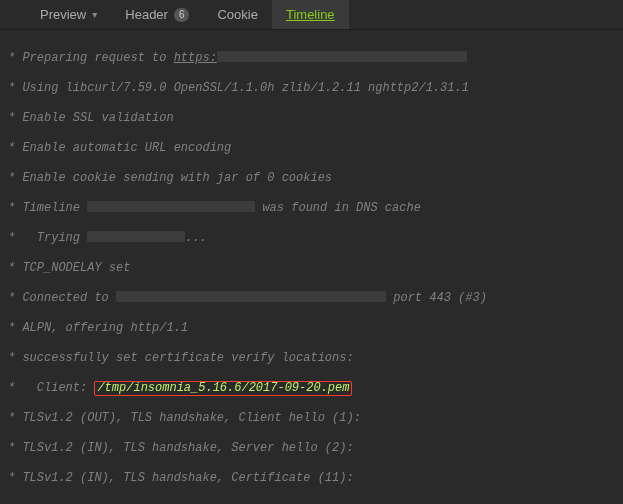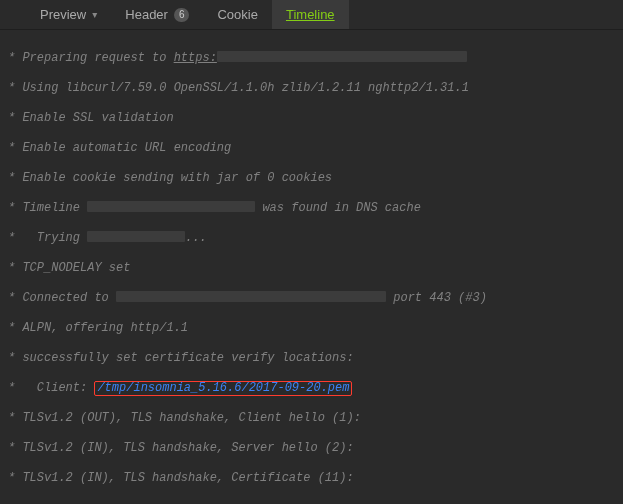--- a/index.html
+++ b/index.html
@@ -69,21 +69,21 @@
     display: inline-block;
     background: #3c3c3c;
     height: 11px;
     vertical-align: -1px;
     border-radius: 1px;
   }
   .underline { text-decoration: underline; margin-top: 36px; }
   .highlight {
     display: inline-block;
     border: 1px solid #ff3b2e;
-    color: #3b82f6;
+    color: #bef264;
     border-radius: 2px;
     padding: 0 2px;
     line-height: 13px;
   }
 </style>
 </head>
 <body>
 
 <div class="tabs">
   <div class="tab">

